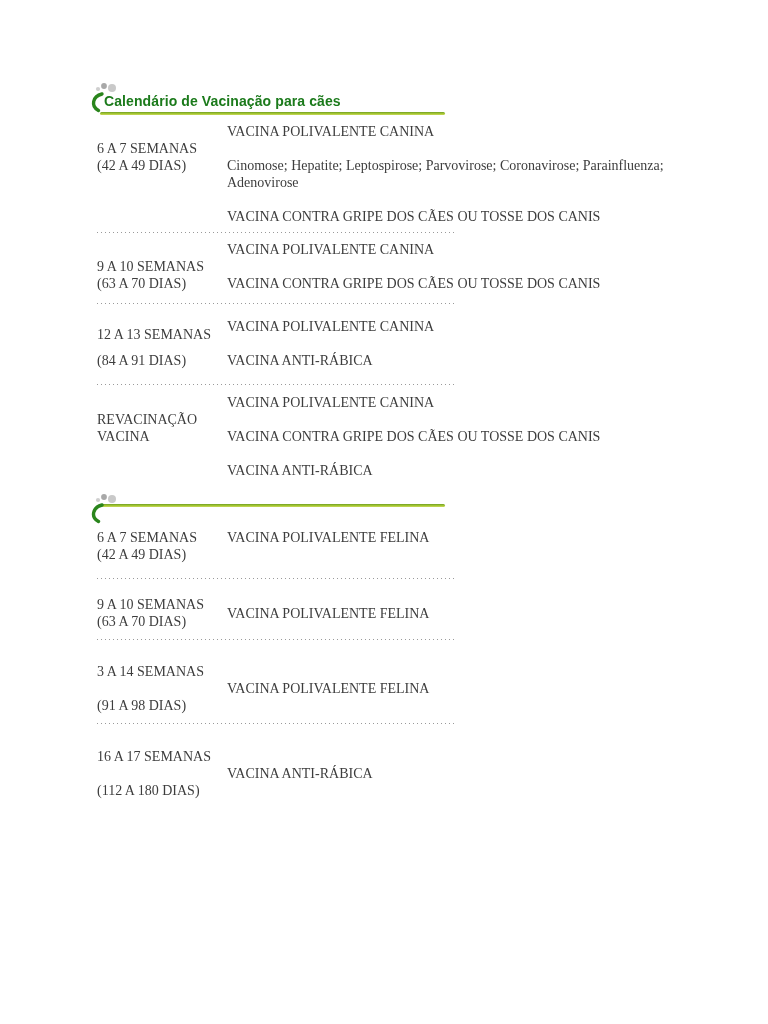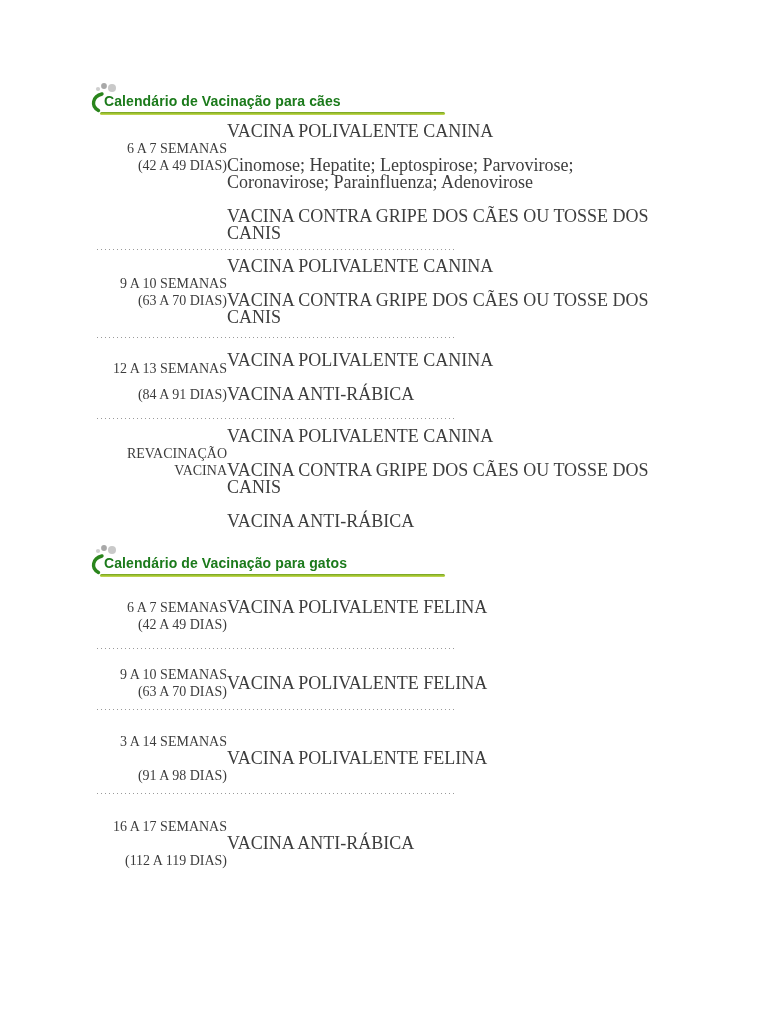--- a/index.html
+++ b/index.html
@@ -22,22 +22,22 @@
   .hdr-line {
     height:3px; width:345px; margin-top:2px; margin-left:-4px;
     background:linear-gradient(180deg,#6f9e27 0%,#9cc02c 45%,#cbdb5e 100%);
     border-radius:2px;
   }
   .hdr-deco { position:absolute; left:-10px; top:-14px; width:44px; height:44px; }
 
   
   .row { display:flex; }
   .row.center-vax { align-items:center; }
-  .col-age { width:130px; flex:none; font-size:14px; line-height:17px;text-align:right; }
-  .col-vax { width:438px; font-size:18px; line-height:17px; }
+  .col-age { width:130px; flex:none; font-size:14px; line-height:17px; }
+  .col-vax { width:438px; font-size:14px; line-height:17px; }
   .p { margin:0; }
   .mt { margin-top:17px; }
   .sep {
     width:358px; height:1px;
     background:repeating-linear-gradient(90deg,#9a9a9a 0 1px,transparent 1px 4px);
   }
 </style>
 </head>
 <body>
 
@@ -103,21 +103,20 @@
     </div>
   </div>
 
   <div class="hdr" style="margin-top:25px">
     <svg class="hdr-deco" viewBox="0 0 44 44" aria-hidden="true">
       <circle cx="11" cy="10" r="2.1" fill="#cfcfcf"></circle>
       <circle cx="17" cy="7" r="2.9" fill="#a8a8a8"></circle>
       <circle cx="25" cy="9" r="4.0" fill="#c9c9c9"></circle>
       <path d="M15 15 C 5.5 17.5, 3.5 27, 11.5 31.5" fill="none" stroke="#2a851c" stroke-width="3.4" stroke-linecap="round"></path>
     </svg>
-    <div class="hdr-title">Calendário de Vacinação para gatos</div>
     <div class="hdr-line"></div>
   </div>
 
   <div class="row" style="margin-top:22px">
     <div class="col-age">
       <div class="p">6 A 7 SEMANAS</div>
       <div class="p">(42 A 49 DIAS)</div>
     </div>
     <div class="col-vax">
       <div class="p">VACINA POLIVALENTE FELINA</div>
@@ -143,20 +142,20 @@
     </div>
     <div class="col-vax">
       <div class="p">VACINA POLIVALENTE FELINA</div>
     </div>
   </div>
   <div class="sep" style="margin:9px 0 24px"></div>
 
   <div class="row center-vax">
     <div class="col-age" style="align-self:flex-start">
       <div class="p">16 A 17 SEMANAS</div>
-      <div class="p mt">(112 A 119 DIAS)</div>
+      <div class="p mt">(112 A 180 DIAS)</div>
     </div>
     <div class="col-vax">
       <div class="p">VACINA ANTI-RÁBICA</div>
     </div>
   </div>
 
 </div>
 
 </body></html>

